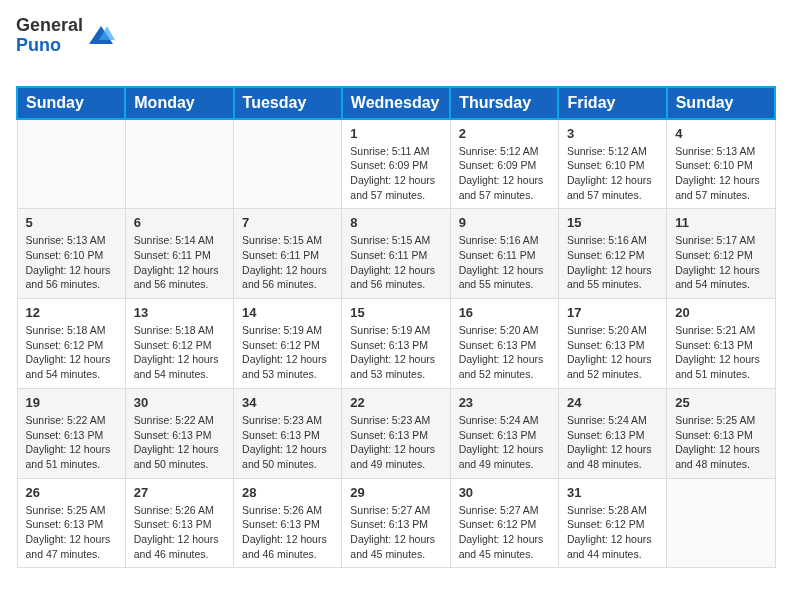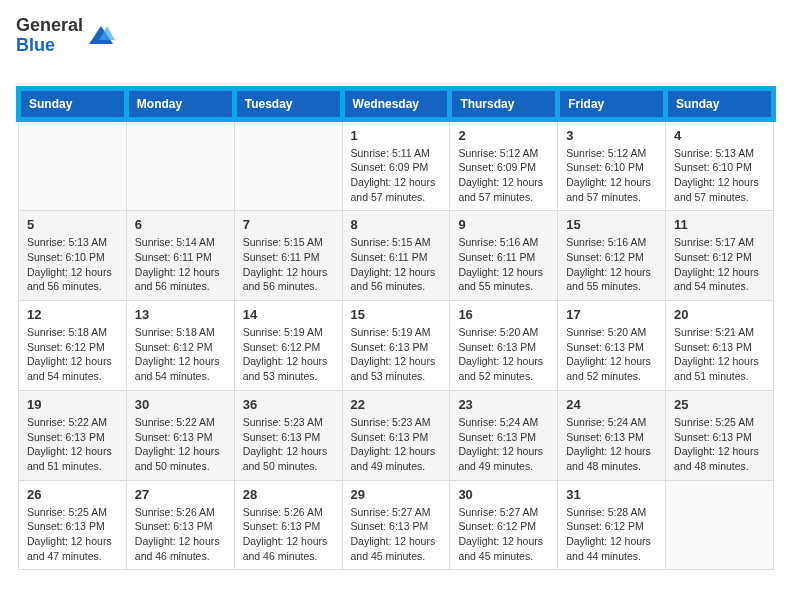--- a/index.html
+++ b/index.html
@@ -55,22 +55,22 @@
     .calendar {
       width: 100%;
       border-collapse: collapse;
       border: 1px solid #ccc;
     }
     .calendar th {
       background-color: #1565c0;
       color: #fff;
       text-align: left;
       padding: 6px 8px;
-      font-size: 12px;
-      border: 5px solid #0ea5e9;
+      font-size: 16px;
+      border: 2px solid #0ea5e9;
     }
     .calendar td {
       vertical-align: top;
       padding: 6px 8px;
       font-size: 11px;
       color: #333;
       border: 1px solid #ddd;
       width: calc(100% / 7);
       min-height: 80px;
       height: 80px;
@@ -96,21 +96,21 @@
       background-color: #f9f9f9 !important;
     }
   </style>
 </head>
 <body>
 
 <div class="header">
   <div class="logo">
     <div class="logo-text">
       <span class="logo-general">General</span>
-      <span class="logo-blue">Blue</span>
+      <span class="logo-blue">Puno</span>
     </div>
     <svg class="logo-icon" viewBox="0 0 28 28" xmlns="http://www.w3.org/2000/svg">
       <polygon points="14,4 26,22 2,22" fill="#1565c0"></polygon>
       <polygon points="20,4 28,18 12,18" fill="#42a5f5" opacity="0.7"></polygon>
     </svg>
   </div>
   <div class="title-area">
   </div>
 </div>
 
@@ -211,21 +211,21 @@
       <tr>
         <td>
           <div class="day-num">19</div>
           <div class="day-info">Sunrise: 5:22 AM<br>Sunset: 6:13 PM<br>Daylight: 12 hours<br>and 51 minutes.</div>
         </td>
         <td>
           <div class="day-num">30</div>
           <div class="day-info">Sunrise: 5:22 AM<br>Sunset: 6:13 PM<br>Daylight: 12 hours<br>and 50 minutes.</div>
         </td>
         <td>
-          <div class="day-num">36</div>
+          <div class="day-num">34</div>
           <div class="day-info">Sunrise: 5:23 AM<br>Sunset: 6:13 PM<br>Daylight: 12 hours<br>and 50 minutes.</div>
         </td>
         <td>
           <div class="day-num">22</div>
           <div class="day-info">Sunrise: 5:23 AM<br>Sunset: 6:13 PM<br>Daylight: 12 hours<br>and 49 minutes.</div>
         </td>
         <td>
           <div class="day-num">23</div>
           <div class="day-info">Sunrise: 5:24 AM<br>Sunset: 6:13 PM<br>Daylight: 12 hours<br>and 49 minutes.</div>
         </td>

